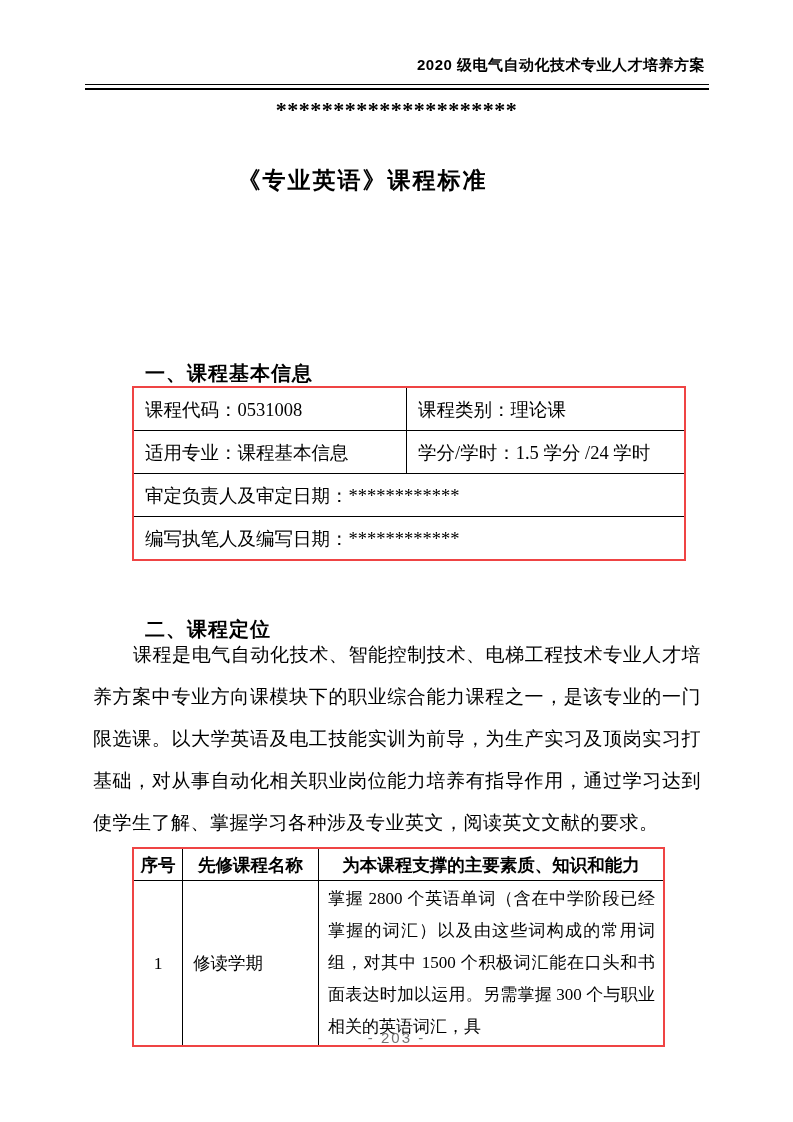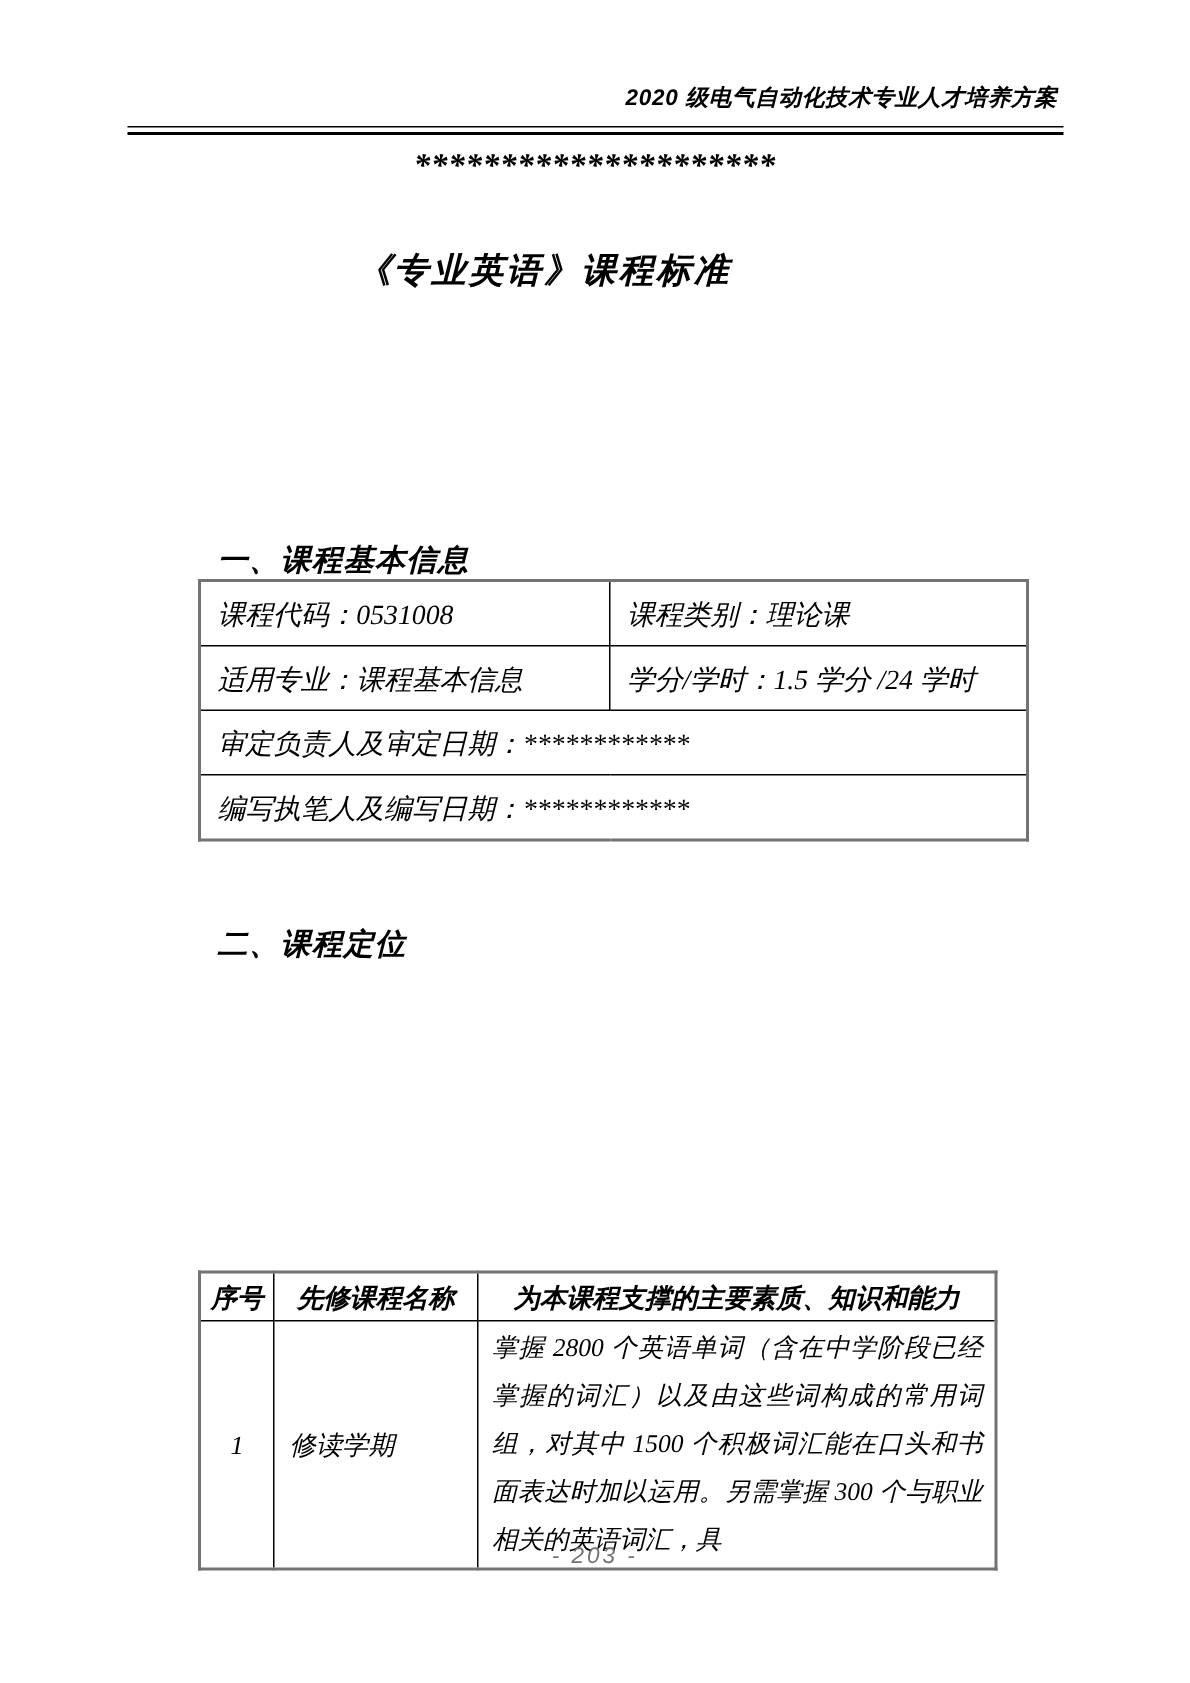--- a/index.html
+++ b/index.html
@@ -4,21 +4,20 @@
 <style>
   html, body { margin: 0; padding: 0; background: #ffffff; }
   .page {
     position: relative;
     width: 793px;
     height: 1122px;
     background: #ffffff;
     overflow: hidden;
     font-family: "Liberation Serif", "DejaVu Serif", serif;
     color: #000;
-    font-style: italic;
   }
   
   .header-text {
     position: absolute;
     top: 56px;
     right: 88px;
     font-family: "Liberation Sans", "DejaVu Sans", sans-serif;
     font-weight: bold;
     font-size: 15px;
     letter-spacing: 0.5px;
@@ -68,21 +67,21 @@
     letter-spacing: 1px;
   }
   .sec1 { top: 348px; }
   .sec2 { top: 604px; }
   
   table {
     position: absolute;
     left: 132px;
     width: 527px;
     border-collapse: collapse;
-    border: 2px solid #737373;
+    border: 2px solid #ef4444;
     table-layout: fixed;
   }
   td, th { border: 1.5px solid #000; padding: 0; }
   .info-table { top: 386px; }
   .info-table td {
     height: 42px;
     font-size: 18.5px;
     padding-left: 11px;
     vertical-align: middle;
     white-space: nowrap;
@@ -170,20 +169,21 @@
         <td colspan="2">审定负责人及审定日期：************</td>
       </tr>
       <tr>
         <td colspan="2">编写执笔人及编写日期：************</td>
       </tr>
     </tbody>
   </table>
 
   <h2 class="section-heading sec2">二、课程定位</h2>
 
+  <p class="body-paragraph">课程是电气自动化技术、智能控制技术、电梯工程技术专业人才培养方案中专业方向课模块下的职业综合能力课程之一，是该专业的一门限选课。以大学英语及电工技能实训为前导，为生产实习及顶岗实习打基础，对从事自动化相关职业岗位能力培养有指导作用，通过学习达到使学生了解、掌握学习各种涉及专业英文，阅读英文文献的要求。</p>
 
   <table class="prereq-table">
     <tbody>
       <tr>
         <th class="col-no">序号</th>
         <th class="col-course">先修课程名称</th>
         <th class="col-desc">为本课程支撑的主要素质、知识和能力</th>
       </tr>
       <tr>
         <td class="cell-no">1</td>

